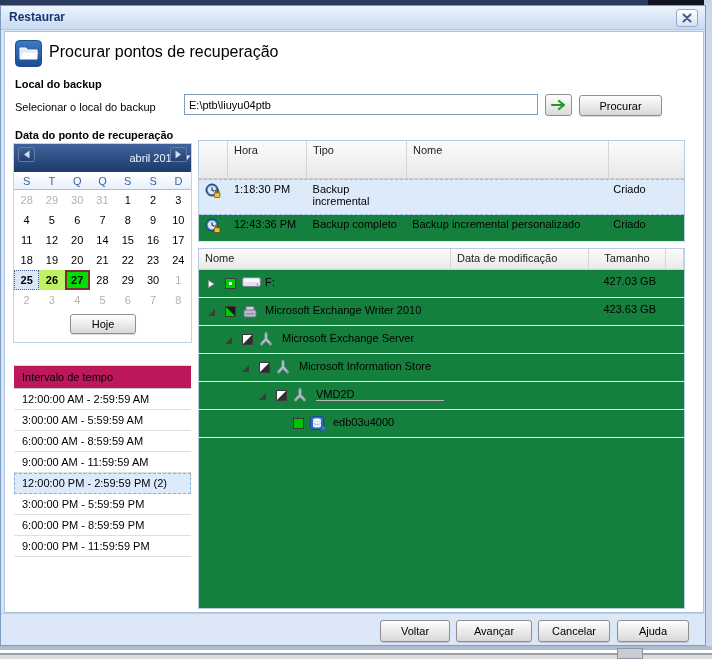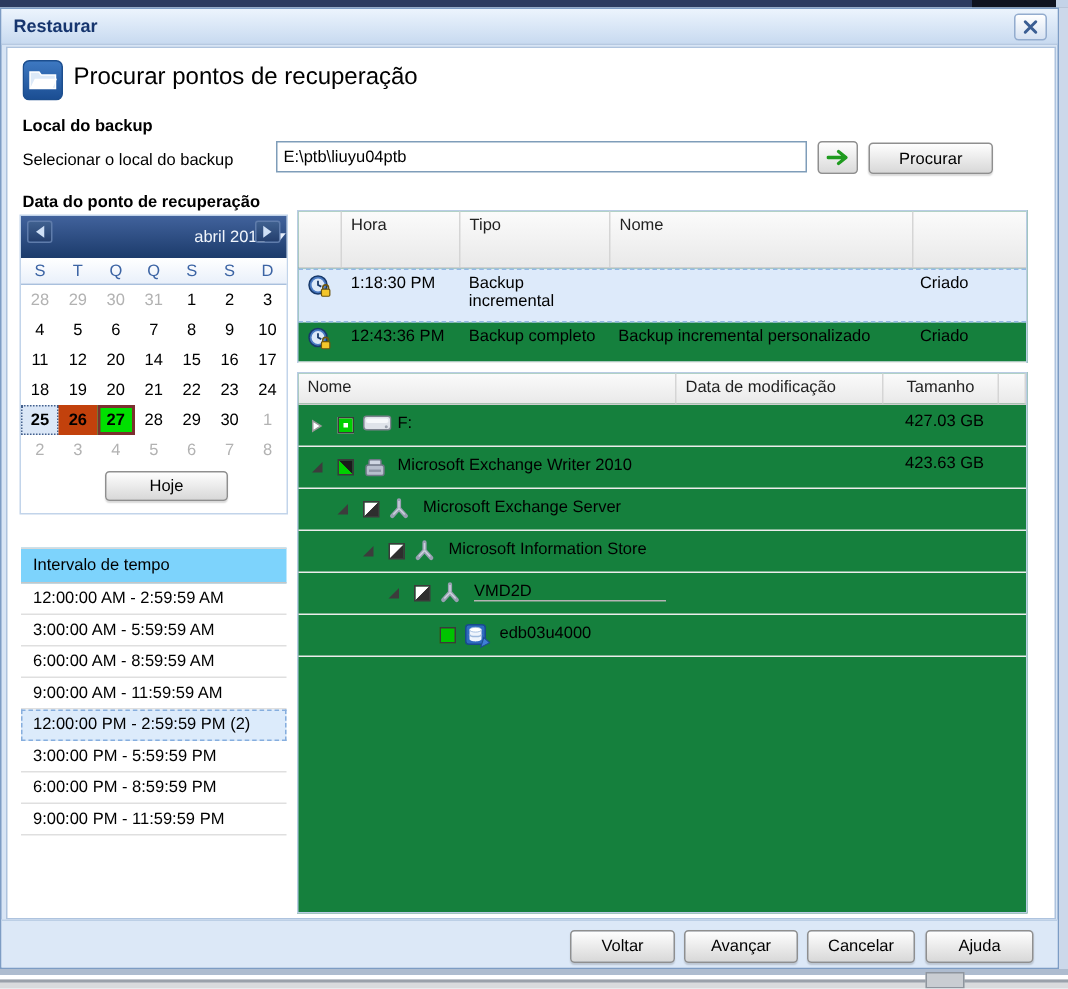--- a/index.html
+++ b/index.html
@@ -50,28 +50,28 @@
   #calPrev{left:4px;} #calNext{right:4px;}
   .cal-month{font-size:11px;color:#f0f5fc;display:flex;align-items:center;gap:5px;cursor:pointer;}
   .weekdays{height:17px;display:grid;grid-template-columns:repeat(7,1fr);
     background:linear-gradient(#ffffff,#e9f0fa);border-bottom:1px solid #a9c0dd;
     color:#3c64a4;}
   .weekdays div{display:flex;align-items:center;justify-content:center;}
   .cal-grid{display:grid;grid-template-columns:repeat(7,1fr);grid-auto-rows:20px;}
   .cal-day{display:flex;align-items:center;justify-content:center;box-sizing:border-box;cursor:pointer;}
   .cal-day.muted{color:#b2b2b2;}
   .cal-day.selected{background:#dbe7f7;border:1px dotted #44608c;font-weight:bold;}
-  .cal-day.green{background:#c2410c;font-weight:bold;}
+  .cal-day.green{background:#bef264;font-weight:bold;}
   .cal-day.green-today{background:#00e000;border:2px solid #7c3030;font-weight:bold;}
-  #todayBtn{position:absolute;left:56px;top:170px;width:82px;height:20px;}
+  #todayBtn{position:absolute;left:56px;top:170px;width:66px;height:20px;}
 
   
   .time-list{position:absolute;left:9px;top:333px;width:177px;box-sizing:border-box;background:#fff;}
   .time-head{height:22px;line-height:22px;padding-left:8px;border-top:1px solid #d9d9d9;
-    border-bottom:1px solid #c6c6c6;background:#7dd3fc;}
+    border-bottom:1px solid #c6c6c6;background:#be185d;}
   .time-item{height:20px;line-height:20px;padding-left:8px;border-bottom:1px solid #dfdfdf;
     box-sizing:content-box;cursor:pointer;}
   .time-item.selected{background:#dcebfb;border:1px dashed #86aede;height:19px;line-height:19px;padding-left:7px;}
 
   
   .panel{position:absolute;box-sizing:border-box;border:1px solid #b9cce4;background:#15803d;}
   #rpPanel{left:193px;top:108px;width:487px;height:102px;}
   #treePanel{left:193px;top:216px;width:487px;height:361px;}
   .grid-head{display:flex;background:linear-gradient(#fbfbfb,#e9e9e9);border-bottom:1px solid #cfcfcf;}
   .grid-head .hc{box-sizing:border-box;border-right:1px solid #d5d5d5;padding:3px 6px;color:#222;cursor:pointer;}

